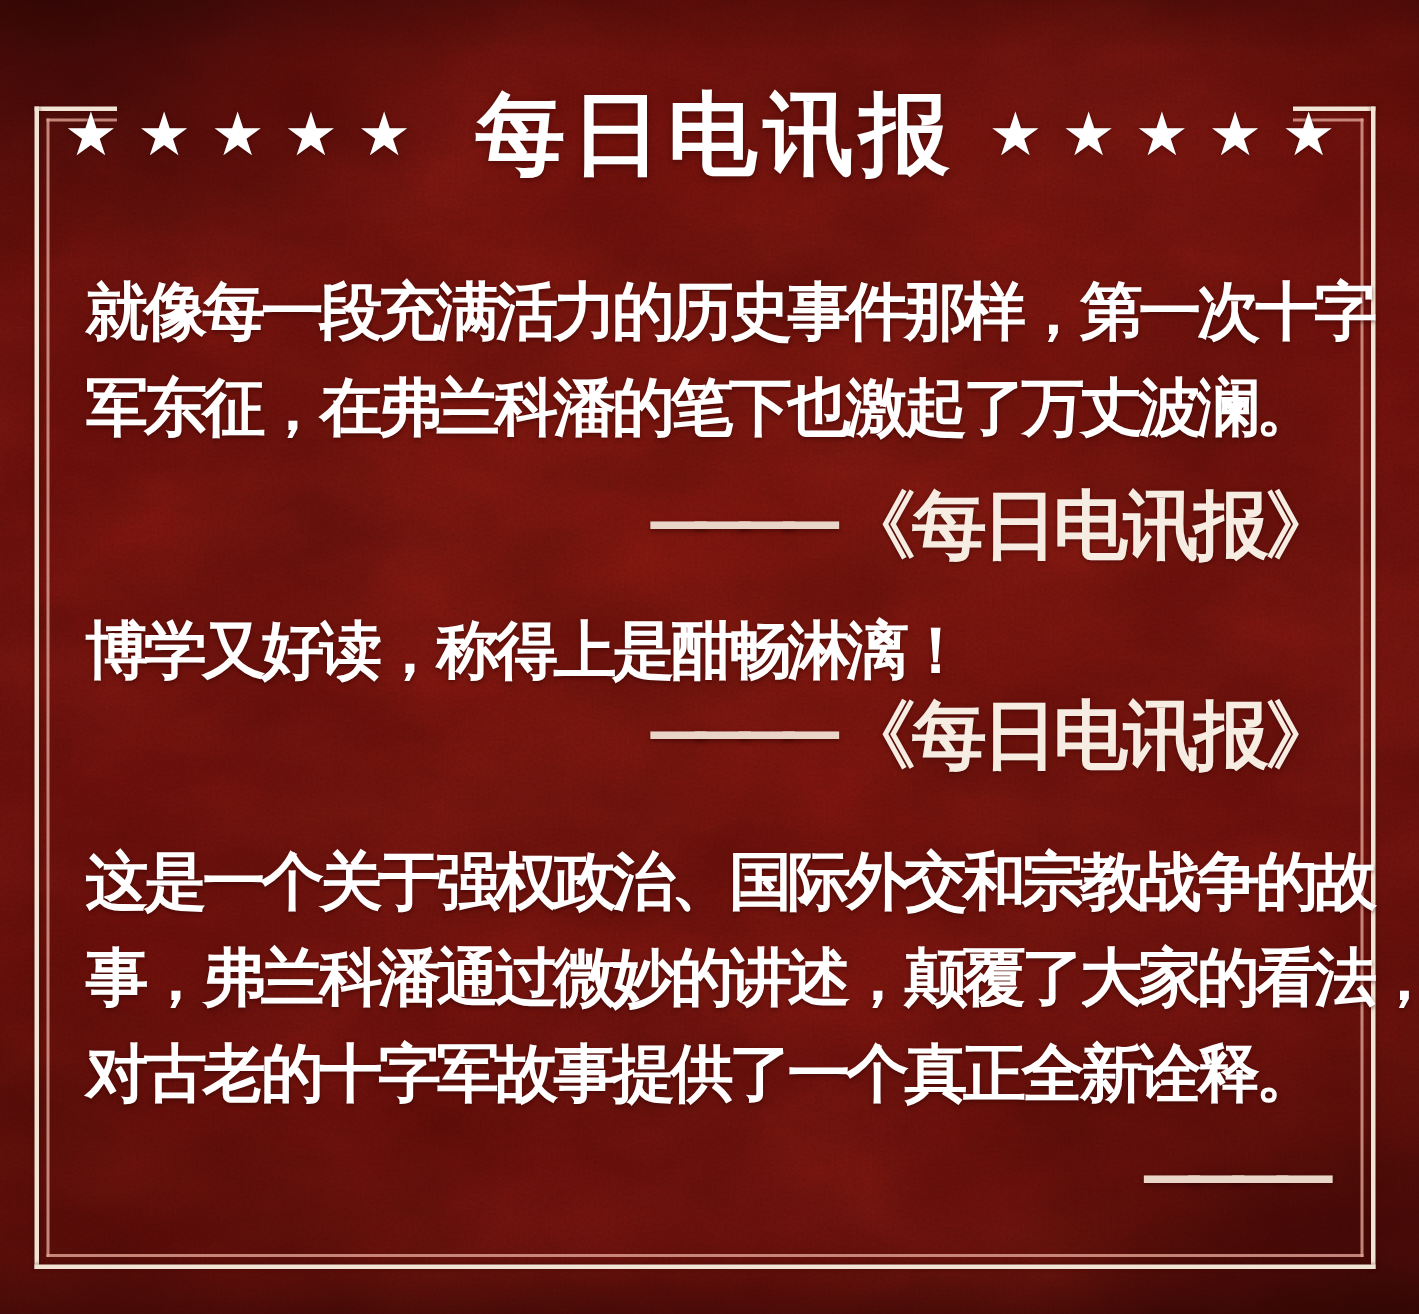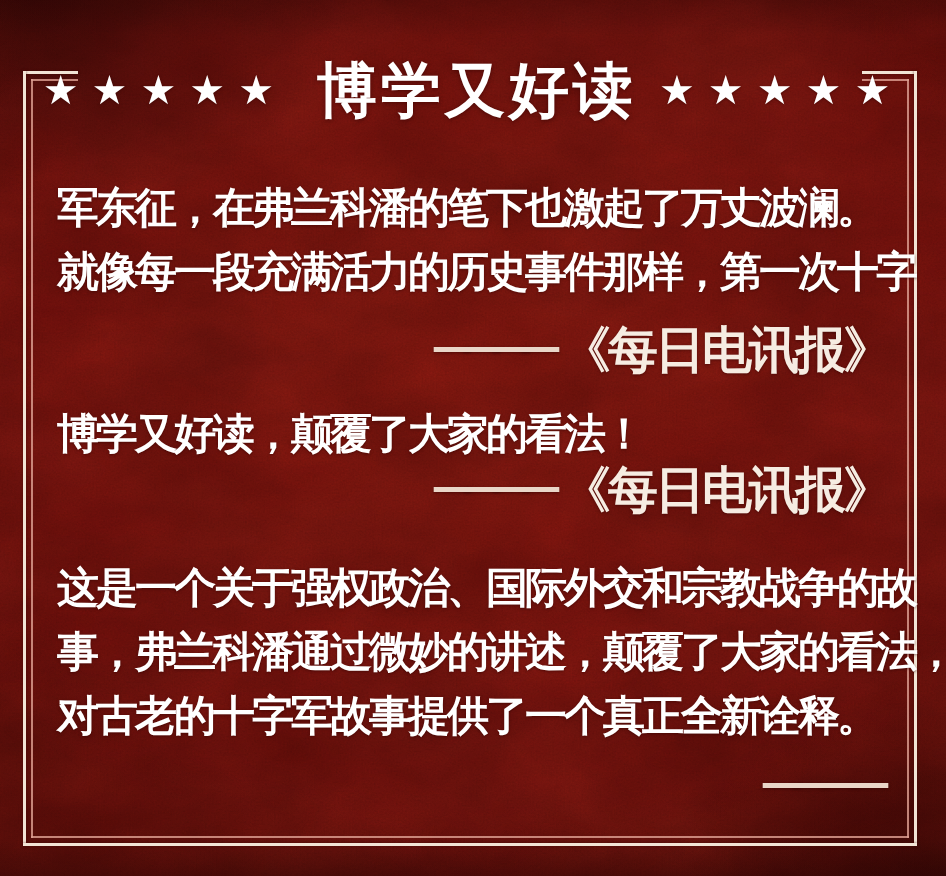--- a/index.html
+++ b/index.html
@@ -95,35 +95,35 @@
   <div class="fl outer" style="left:914px;top:71px;width:3px;height:775px;"></div>
   <div class="fl outer" style="left:23px;top:843px;width:894px;height:3px;"></div>
   <div class="fl inner" style="left:31px;top:79px;width:47px;height:2px;"></div>
   <div class="fl inner" style="left:862px;top:79px;width:47px;height:2px;"></div>
   <div class="fl inner" style="left:31px;top:79px;width:2px;height:759px;"></div>
   <div class="fl inner" style="left:907px;top:79px;width:2px;height:759px;"></div>
   <div class="fl inner" style="left:31px;top:836px;width:878px;height:2px;"></div>
 
   <div class="header">
     <span class="stars">★★★★★</span>
-    <h1 class="title">博学又好读</h1>
+    <h1 class="title">每日电讯报</h1>
     <span class="stars">★★★★★</span>
   </div>
 
   <section class="review" id="q1">
+    <div class="qline">就像每一段充满活力的历史事件那样，第一次十字</div>
     <div class="qline">军东征，在弗兰科潘的笔下也激起了万丈波澜。</div>
-    <div class="qline">就像每一段充满活力的历史事件那样，第一次十字</div>
   </section>
   <div class="attribution" id="a1">
     <span class="dash">————</span>
     <span class="source">《每日电讯报》</span>
   </div>
 
   <section class="review" id="q2">
-    <div class="qline">博学又好读，颠覆了大家的看法！</div>
+    <div class="qline">博学又好读，称得上是酣畅淋漓！</div>
   </section>
   <div class="attribution" id="a2">
     <span class="dash">————</span>
     <span class="source">《每日电讯报》</span>
   </div>
 
   <section class="review" id="q3">
     <div class="qline">这是一个关于强权政治、国际外交和宗教战争的故</div>
     <div class="qline">事，弗兰科潘通过微妙的讲述，颠覆了大家的看法，</div>
     <div class="qline">对古老的十字军故事提供了一个真正全新诠释。</div>

